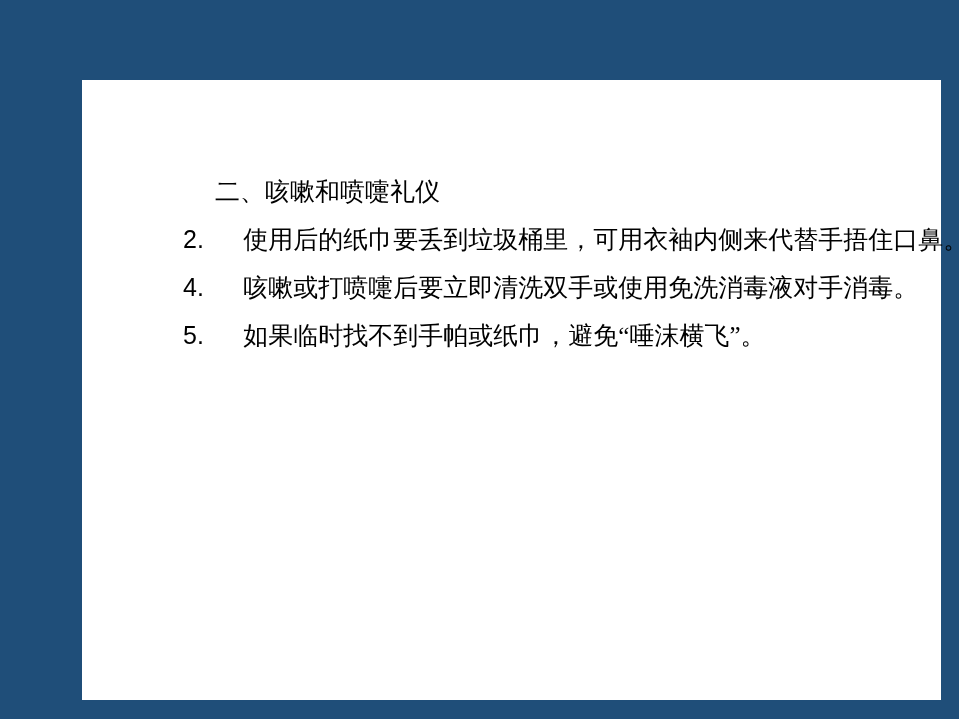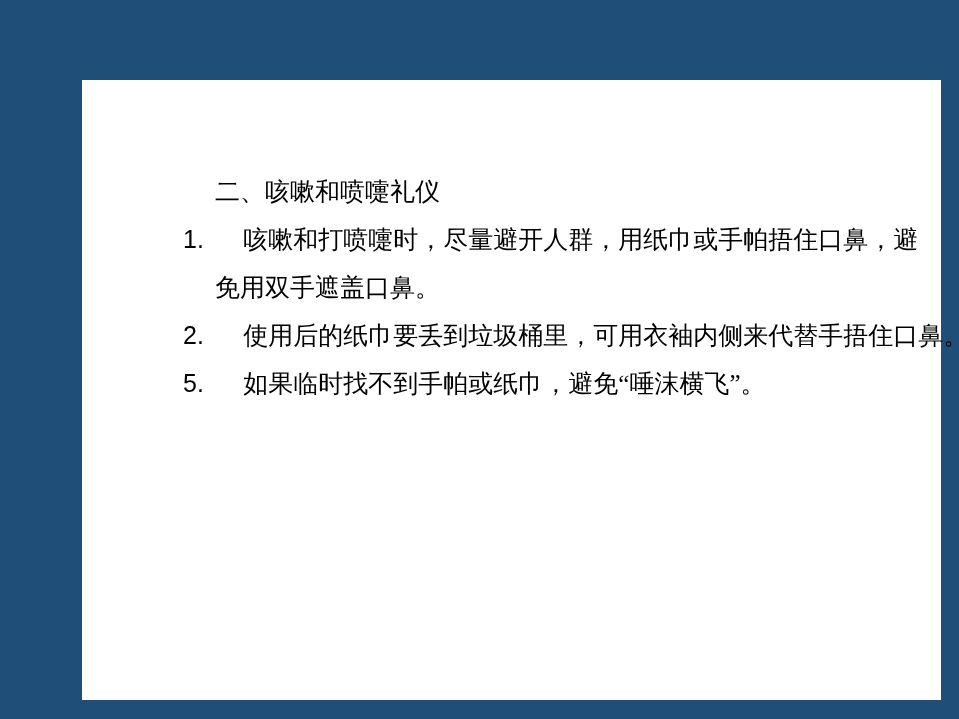--- a/index.html
+++ b/index.html
@@ -54,34 +54,31 @@
 <body>
 
 <div class="slide">
   <div class="panel">
     <div class="text-block">
 
       <div class="line">
         <span class="num"></span><span class="txt">二、咳嗽和喷嚏礼仪</span>
       </div>
 
-      <div class="line">
-        <span class="num">1.</span><span class="txt">咳嗽和打喷嚏时，尽量避开人群，用纸巾或手帕捂住口鼻，避</span>
-      </div>
 
-      <div class="line">
-        <span class="num"></span><span class="txt">免用双手遮盖口鼻。</span>
-      </div>
 
       <div class="line">
         <span class="num">2.</span><span class="txt">使用后的纸巾要丢到垃圾桶里，可用衣袖内侧来代替手捂住口鼻。</span>
       </div>
 
 
 
+      <div class="line">
+        <span class="num">4.</span><span class="txt">咳嗽或打喷嚏后要立即清洗双手或使用免洗消毒液对手消毒。</span>
+      </div>
 
       <div class="line">
         <span class="num">5.</span><span class="txt">如果临时找不到手帕或纸巾，避免“唾沫横飞”。</span>
       </div>
 
     </div>
   </div>
 </div>
 
 </body></html>

